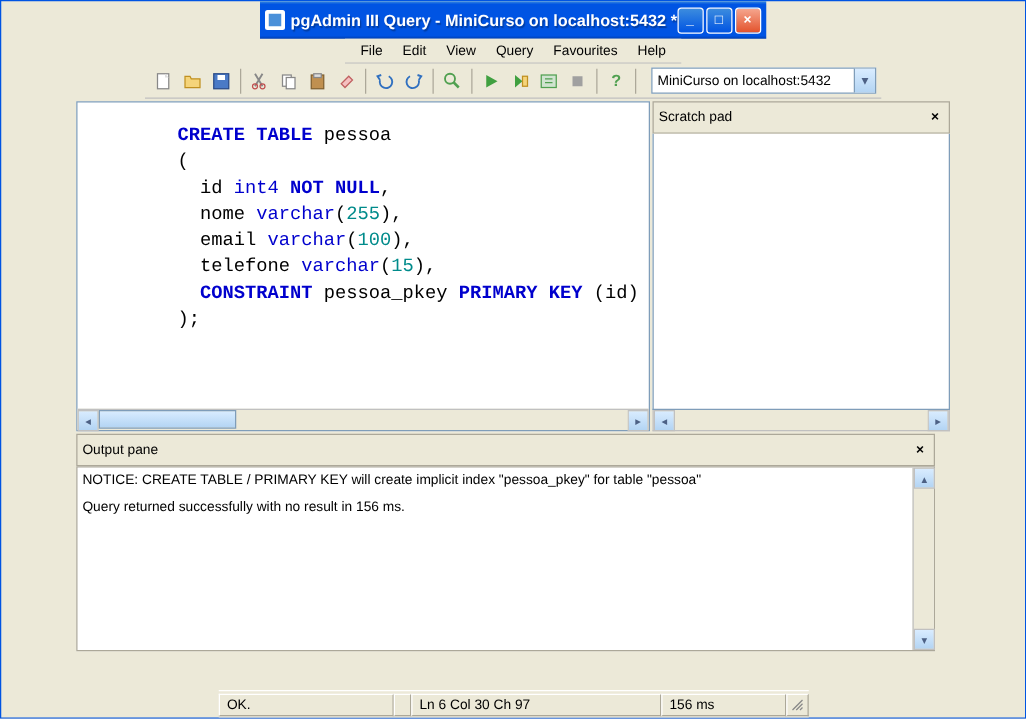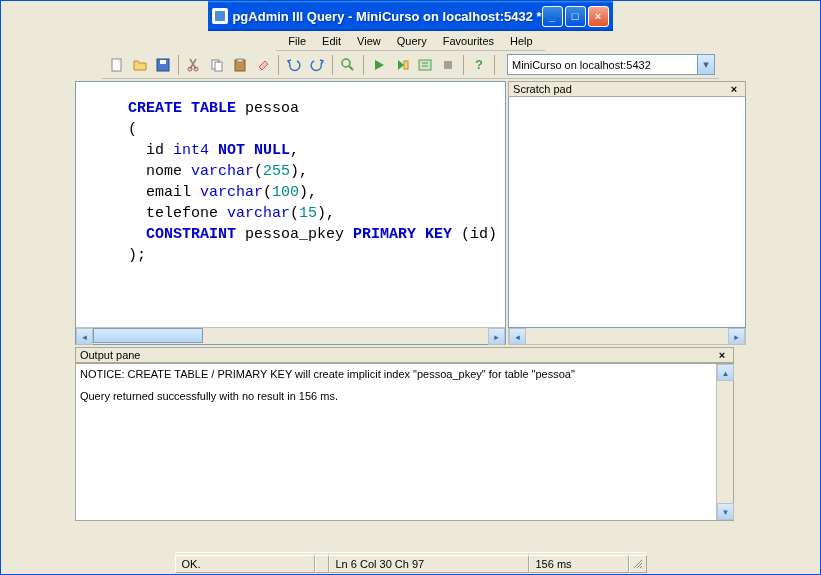--- a/index.html
+++ b/index.html
@@ -13,36 +13,36 @@
 .win-btn { width: 21px; height: 21px; border: 1px solid #fff; border-radius: 3px; display: flex; align-items: center; justify-content: center; font-weight: bold; color: white; font-size: 11px; }
 .win-min { background: linear-gradient(to bottom, #3c8cde, #0054e3); }
 .win-max { background: linear-gradient(to bottom, #3c8cde, #0054e3); }
 .win-close { background: linear-gradient(to bottom, #f5a68e, #e3522c); }
 .menubar { background: #ece9d8; height: 20px; display: flex; align-items: center; padding: 0 4px; border-bottom: 1px solid #c0c0c0; }
 .menu-item { padding: 2px 8px; cursor: default; }
 .toolbar { background: #ece9d8; height: 28px; display: flex; align-items: center; padding: 2px 4px; border-bottom: 1px solid #c0c0c0; gap: 1px; }
 .tool-btn { width: 22px; height: 22px; display: flex; align-items: center; justify-content: center; border: 1px solid transparent; cursor: default; }
 .tool-sep { width: 1px; height: 20px; background: #aca899; margin: 0 3px; }
 .tool-icon { width: 16px; height: 16px; display: inline-block; }
-.combo { border: 1px solid #7f9db9; background: white; height: 21px; width: 208px; display: flex; align-items: center; padding: 0 4px; margin-left: 8px; position: relative; }
+.combo { border: 1px solid #7f9db9; background: white; height: 21px; width: 180px; display: flex; align-items: center; padding: 0 4px; margin-left: 8px; position: relative; }
 .combo-arrow { position: absolute; right: 0; width: 17px; height: 19px; background: linear-gradient(to bottom, #d9ecff, #b3d4f3); border-left: 1px solid #7f9db9; display: flex; align-items: center; justify-content: center; color: #4d6185; }
 .main-area { flex: 1; display: flex; flex-direction: column; }
 .upper { display: flex; height: 268px; }
 .editor-wrap { flex: 1; background: white; border: 1px solid #7f9db9; margin: 2px; display: flex; flex-direction: column; position: relative; }
-.editor { flex: 1; padding: 16px 8px 8px 52px; font-family: "Courier New", monospace; font-size: 15px; line-height: 21px; white-space: pre; overflow: hidden; color: #000; }
+.editor { flex: 1; padding: 16px 8px 8px 80px; font-family: "Courier New", monospace; font-size: 15px; line-height: 21px; white-space: pre; overflow: hidden; color: #000; }
 .kw1 { color: #0000cd; font-weight: bold; }
 .kw2 { color: #0000cd; font-weight: bold; }
 .typ { color: #0000cd; }
 .num { color: #008b8b; }
 .hscroll { height: 17px; background: #ece9d8; border-top: 1px solid #c0c0c0; display: flex; }
 .hscroll-left, .hscroll-right { width: 17px; height: 17px; background: linear-gradient(to bottom, #d9ecff, #b3d4f3); border: 1px solid #c0c0c0; display: flex; align-items: center; justify-content: center; font-size: 9px; color: #4d6185; }
 .hscroll-track { flex: 1; background: #ece9d8; position: relative; }
 .hscroll-thumb { position: absolute; left: 0; width: 110px; height: 15px; background: linear-gradient(to bottom, #d9ecff, #b3d4f3); border: 1px solid #7f9db9; top: 0; }
 .scratch { width: 238px; margin: 2px 2px 2px 0; display: flex; flex-direction: column; }
-.pane-header { background: #ece9d8; border: 1px solid #aca899; height: 16px; display: flex; align-items: center; padding: 0 4px; font-size: 11px; }
+.pane-header { background: #ece9d8; border: 1px solid #aca899; height: 26px; display: flex; align-items: center; padding: 0 4px; font-size: 11px; }
 .pane-header .close-x { margin-left: auto; font-weight: bold; cursor: default; width: 14px; text-align: center; }
 .scratch-body { flex: 1; background: white; border: 1px solid #7f9db9; border-top: none; }
 .scratch-hscroll { height: 17px; background: #ece9d8; display: flex; border: 1px solid #c0c0c0; border-top: none; }
 .output { flex: 1; margin: 0 14px 2px 2px; display: flex; flex-direction: column; }
 .tabs-row { display: flex; background: #ece9d8; padding: 2px 2px 0 2px; border: 1px solid #aca899; border-top: none; border-bottom: none; }
 .tab { border: 1px solid #aca899; border-bottom: none; padding: 2px 8px; background: #ece9d8; margin-right: 2px; font-size: 11px; cursor: default; position: relative; top: 1px; }
 .tab.active { background: white; border-top: 2px solid #e68b2c; z-index: 2; }
 .output-body { flex: 1; background: white; border: 1px solid #aca899; padding: 4px; font-size: 11px; position: relative; }
 .vscroll { position: absolute; right: 0; top: 0; bottom: 0; width: 17px; background: #ece9d8; border-left: 1px solid #c0c0c0; }
 .vscroll-up, .vscroll-down { width: 17px; height: 17px; background: linear-gradient(to bottom, #d9ecff, #b3d4f3); border: 1px solid #c0c0c0; display: flex; align-items: center; justify-content: center; font-size: 9px; color: #4d6185; position: absolute; }

